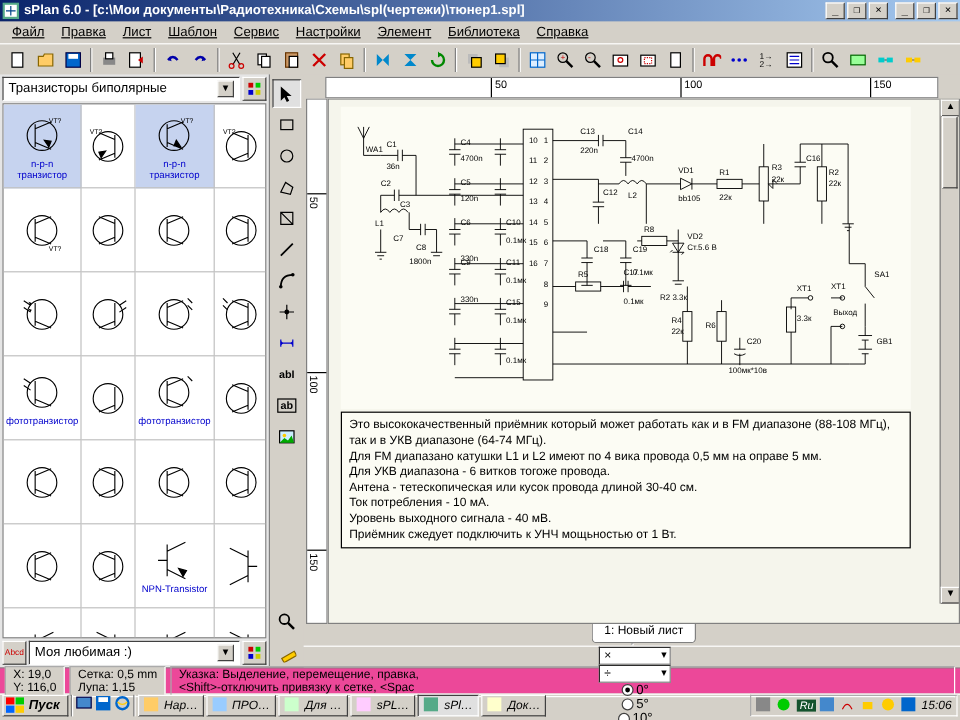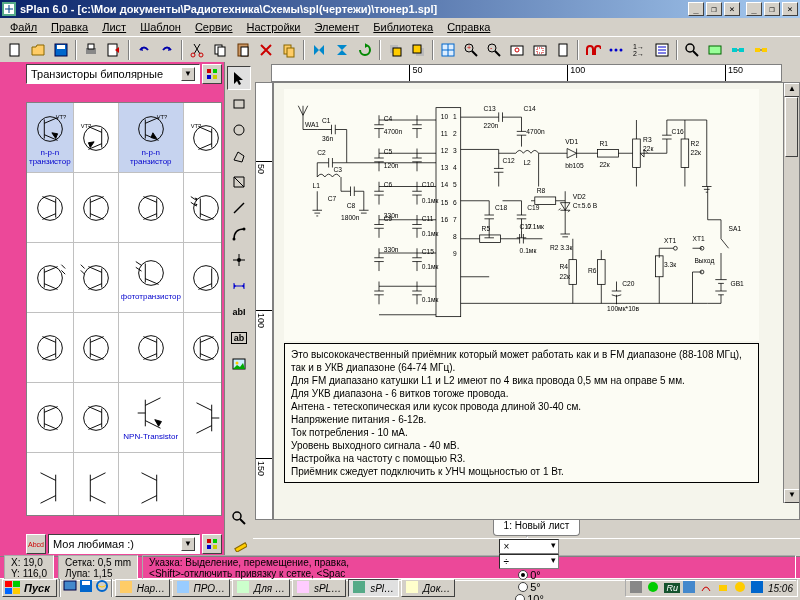--- a/index.html
+++ b/index.html
@@ -39,35 +39,35 @@
   .tbtn {
     width: 22px; height: 22px;
     display: inline-flex; align-items: center; justify-content: center;
     border: 1px solid transparent;
   }
   .tsep { width: 2px; height: 20px; border-left: 1px solid #808080; border-right: 1px solid #fff; margin: 0 2px;}
 
   .main { display: flex; height: 494px; }
 
   
-  .palette { width: 225px; background:#ec4899; border-right:1px solid #808080; display:flex; flex-direction:column;padding-left:24px;}
+  .palette { width: 225px; background:#e5e5e5; border-right:1px solid #808080; display:flex; flex-direction:column;}
   .pal-head { display:flex; padding:2px; gap:2px; align-items:center;}
   .combo {
     flex:1; height:20px; background:#fff;
     border:1px solid #808080; border-top-color:#404040; border-left-color:#404040;
     border-right-color:#fff; border-bottom-color:#fff;
     padding:2px 4px; display:flex; align-items:center; justify-content:space-between;
   }
   .combo .arr { width:14px; height:14px; background:#d4d0c8; border:1px solid #fff; border-right-color:#404040; border-bottom-color:#404040; font-size:8px; text-align:center; line-height:12px;}
   .sqbtn { width:20px; height:20px; background:#d4d0c8; border:1px solid #fff; border-right-color:#404040; border-bottom-color:#404040; display:flex; align-items:center; justify-content:center;}
 
   .grid {
     flex:1; background:#fff; overflow:hidden;
-    border:1px solid #808080; margin:16px 2px;
-    display:grid; grid-template-columns: repeat(5, 1fr);
+    border:1px solid #808080; margin:0 2px;
+    display:grid; grid-template-columns: repeat(4, 1fr);
     grid-auto-rows: 70px; gap:0;
   }
   .cell {
     border-right:1px solid #c0c0c0; border-bottom:1px solid #c0c0c0;
     display:flex; flex-direction:column; align-items:center; justify-content:center;
     position:relative; padding:2px;
   }
   .cell svg { width:40px; height:38px; }
   .cell.sel { background:#c6d3ef; }
   .clabel { font-size:8px; color:#0000cc; text-align:center; line-height:9px; max-height:18px; overflow:hidden;}
@@ -865,24 +865,22 @@
             </g>
           </svg>
         </div>
 
         <div class="desc-box">
           <div>Это высококачественный приёмник который может работать как и в FM диапазоне (88-108 МГц),</div>
           <div>так и в УКВ диапазоне (64-74 МГц).</div>
           <div>Для FM диапазано катушки L1 и  L2 имеют по 4 вика провода 0,5 мм на оправе 5 мм.</div>
           <div>Для УКВ диапазона - 6 витков тогоже провода.</div>
           <div>Антена - тетескопическая или кусок провода длиной 30-40 см.</div>
-          <div>Напряжение питания - 6-12в.</div>
           <div>Ток потребления - 10 мА.</div>
           <div>Уровень выходного сигнала - 40 мВ.</div>
-          <div>Настройка на частоту с помощью R3.</div>
           <div>Приёмник сжедует подключить к УНЧ мощьностью от 1 Вт.</div>
         </div>
 
         <div class="scroll-v">
           <div class="sbtn" style="top:0">▲</div>
           <div class="thumb"></div>
           <div class="sbtn" style="bottom:0">▼</div>
         </div>
       </div>
     </div>

